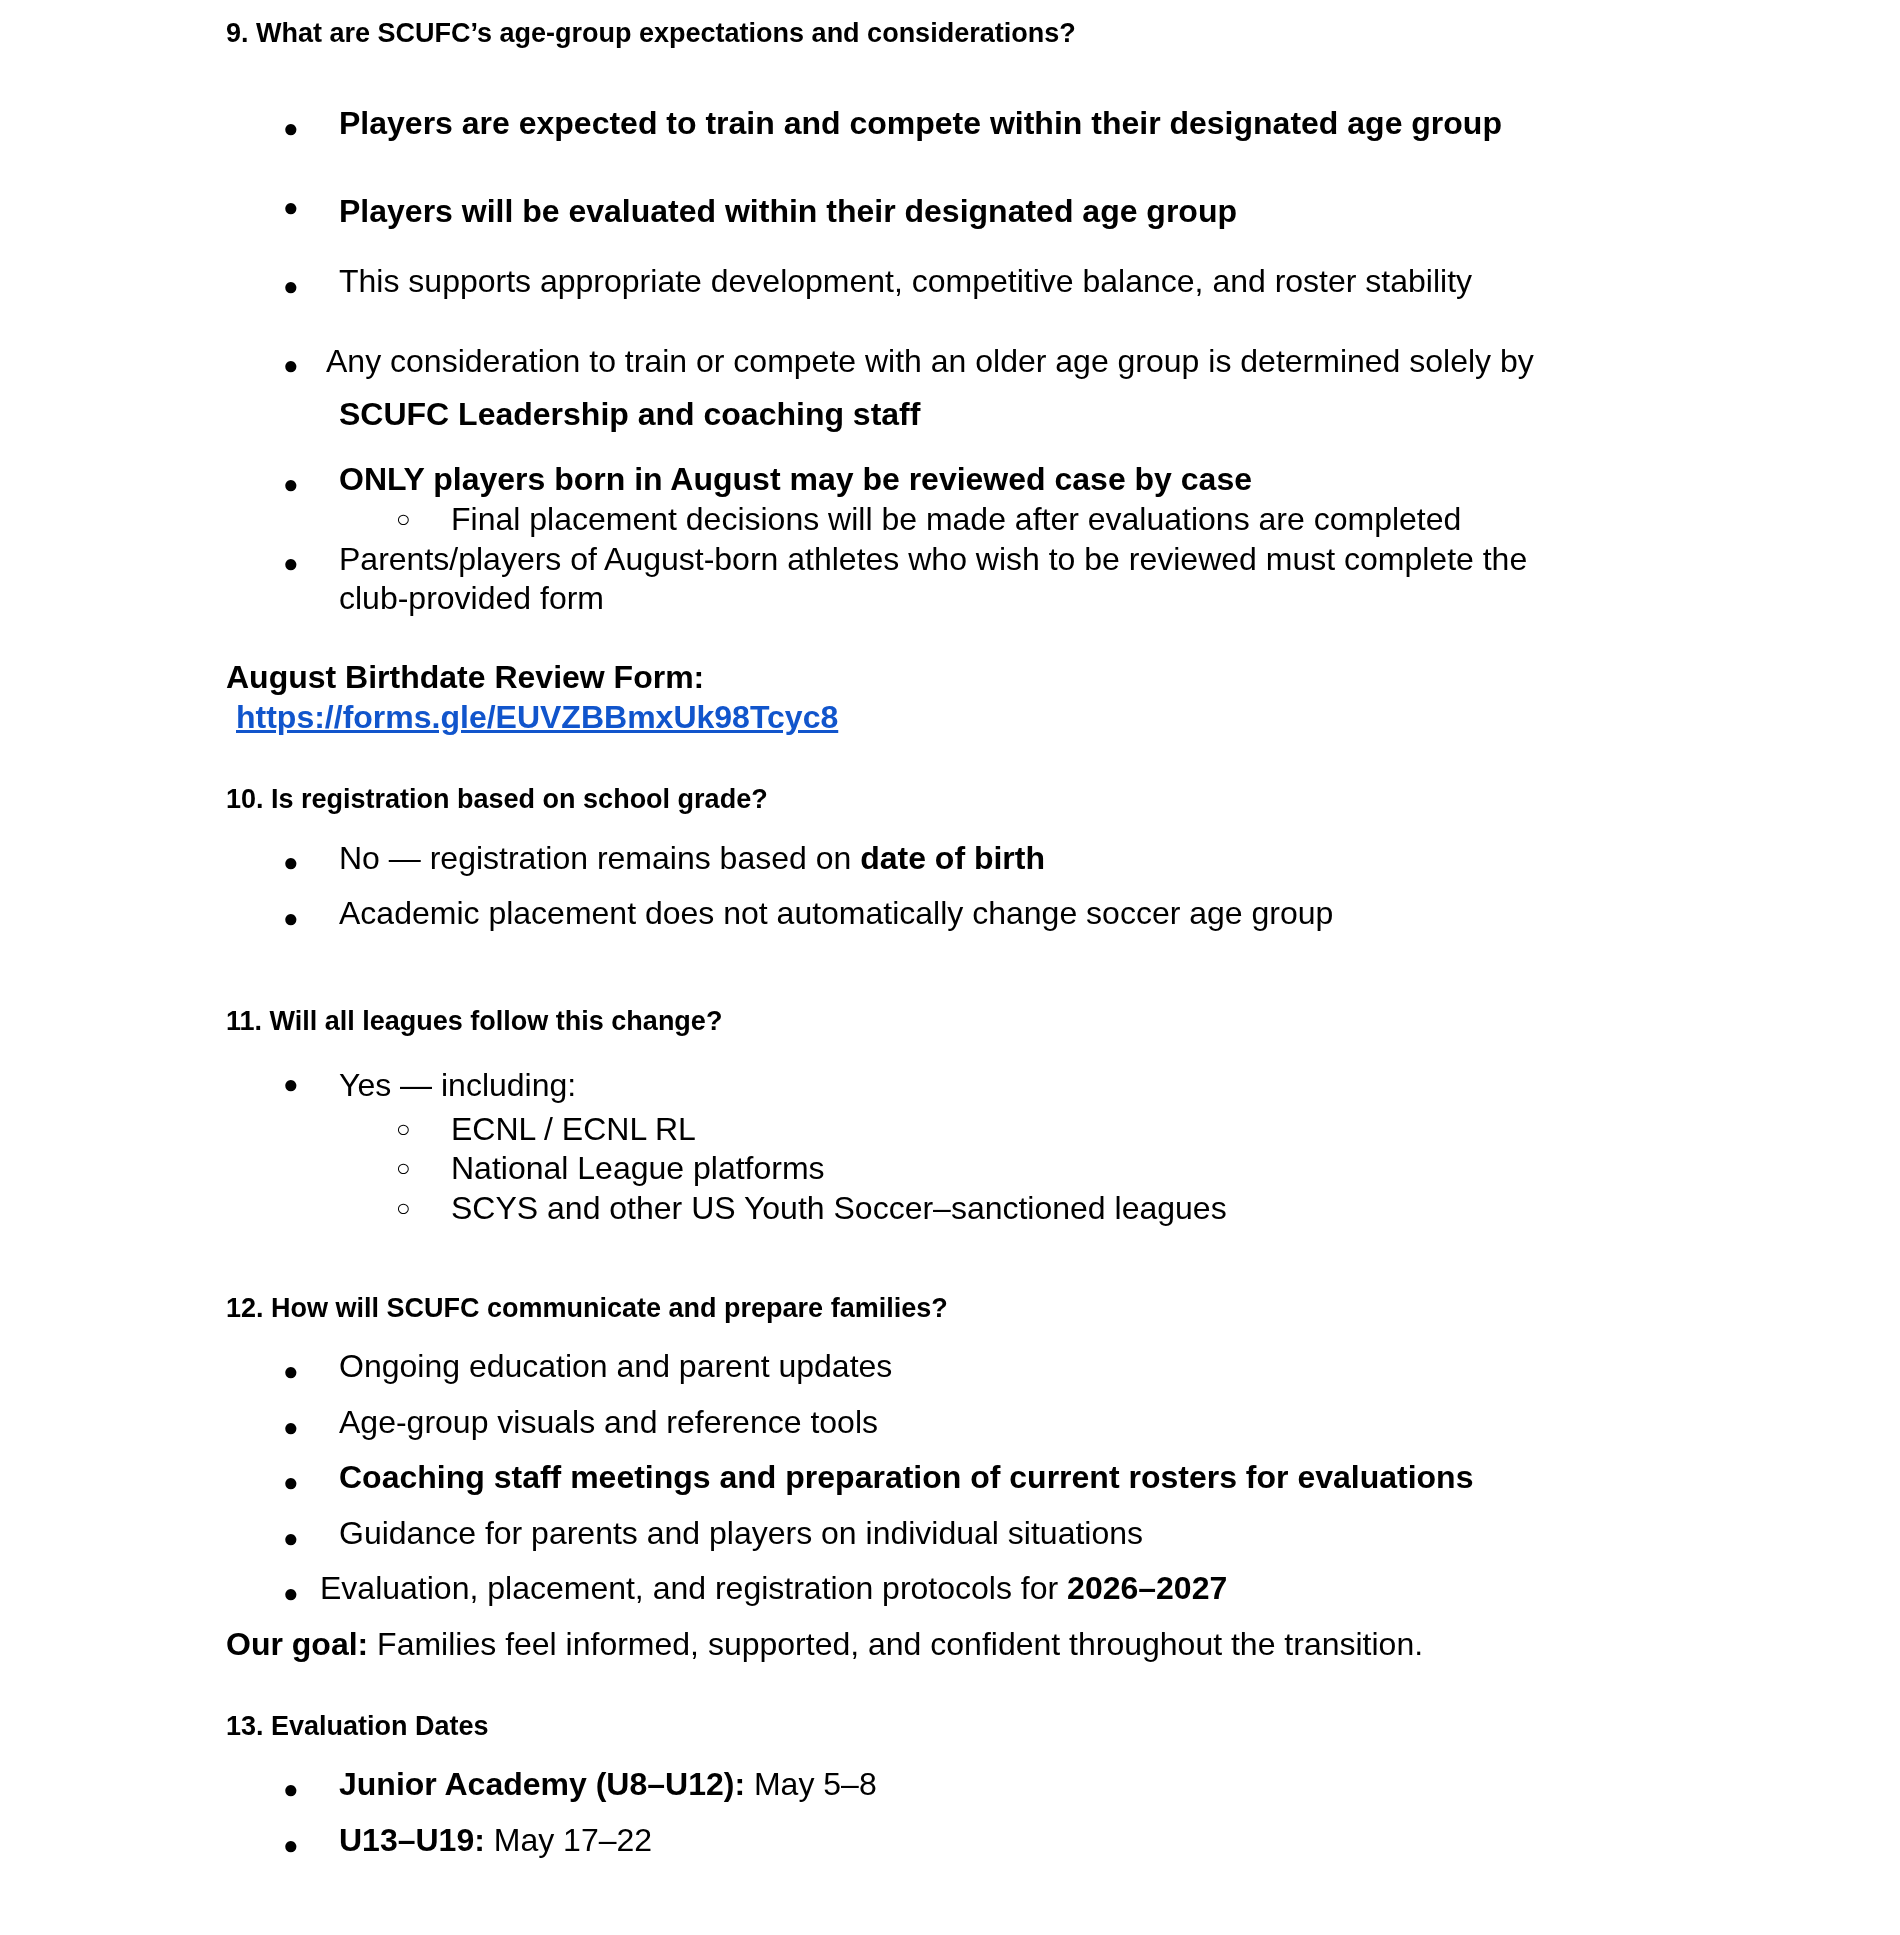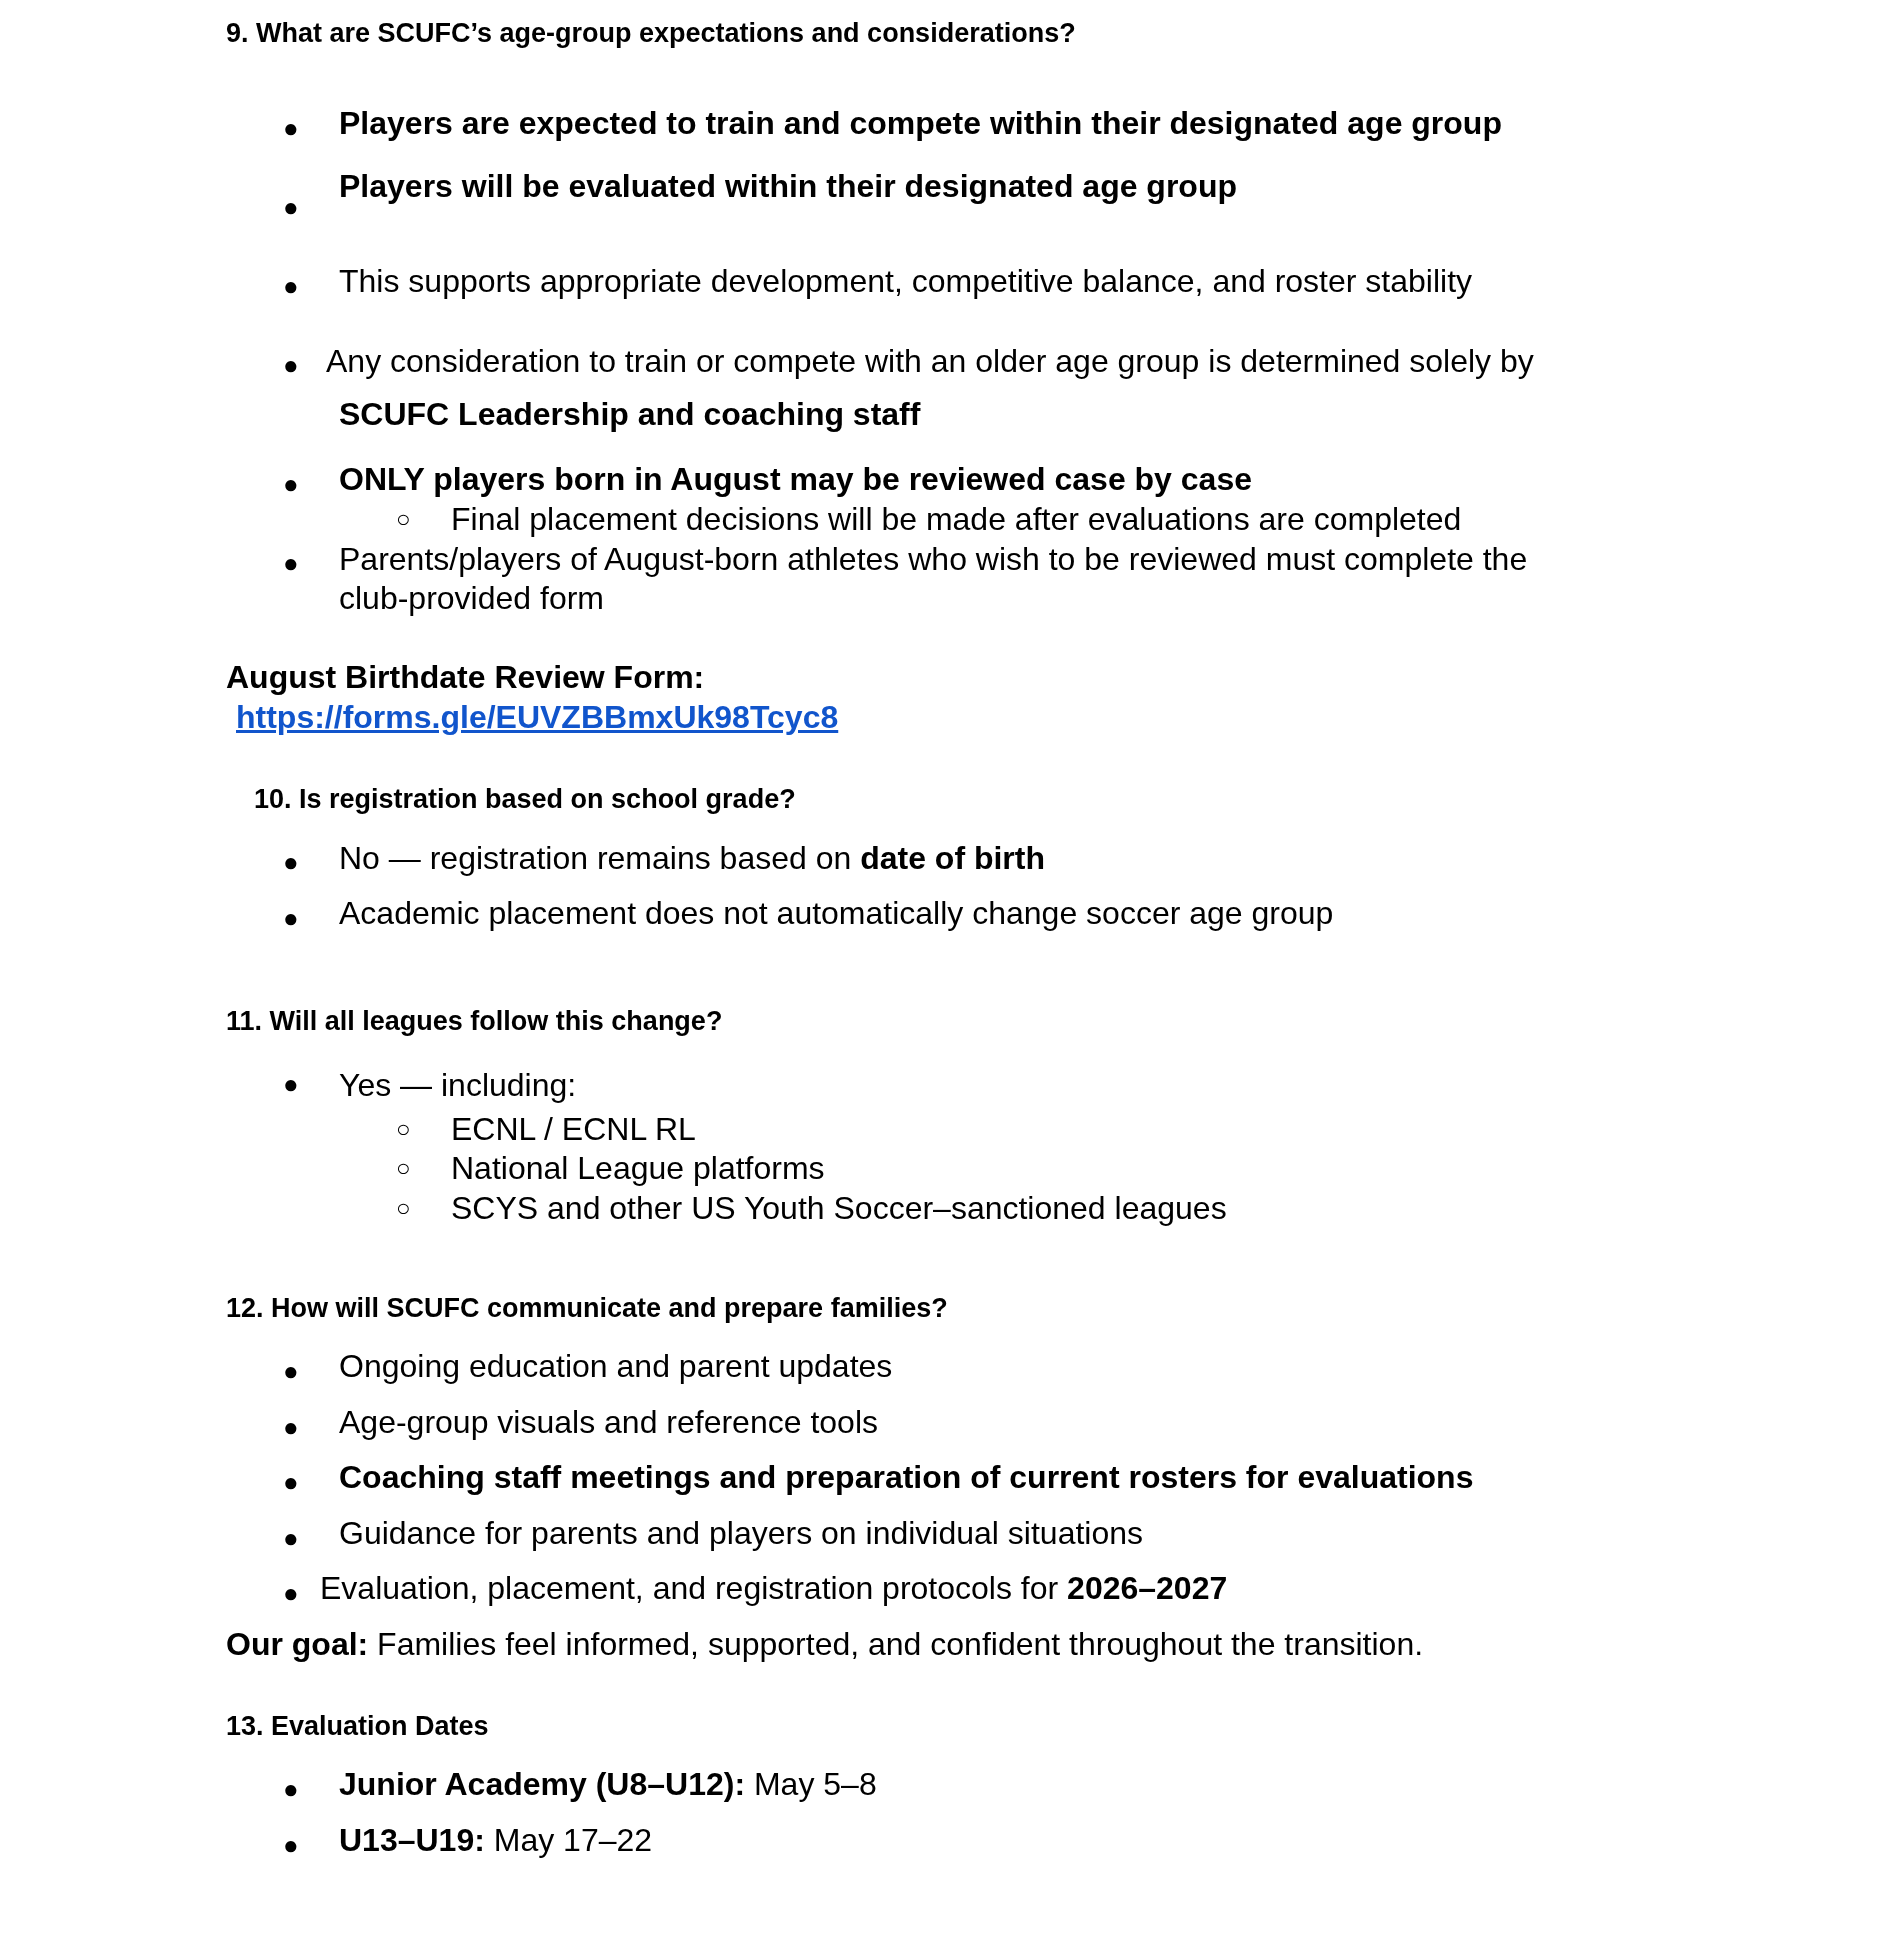--- a/index.html
+++ b/index.html
@@ -15,21 +15,21 @@
 </style>
 </head>
 <body>
 
 <div class="abs h" style="left:226px;top:18px;">9. What are SCUFC’s age-group expectations and considerations?</div>
 
 <div class="bullet" style="left:283px;top:113px;">●</div>
 <div class="abs t b" style="left:339px;top:105px;">Players are expected to train and compete within their designated age group</div>
 
 <div class="bullet" style="left:283px;top:192px;">●</div>
-<div class="abs t b" style="left:339px;top:168px;">Players will be evaluated within their designated age group</div>
+<div class="abs t b" style="left:339px;top:193px;">Players will be evaluated within their designated age group</div>
 
 <div class="bullet" style="left:283px;top:271px;">●</div>
 <div class="abs t" style="left:339px;top:263px;">This supports appropriate development, competitive balance, and roster stability</div>
 
 <div class="bullet" style="left:283px;top:350px;">●</div>
 <div class="abs t" style="left:326px;top:343px;">Any consideration to train or compete with an older age group is determined solely by</div>
 <div class="abs t" style="left:339px;top:396px;font-weight:bold;">SCUFC Leadership and coaching staff</div>
 
 <div class="bullet" style="left:283px;top:469px;">●</div>
 <div class="abs t b" style="left:339px;top:461px;">ONLY players born in August may be reviewed case by case</div>
@@ -37,21 +37,21 @@
 <div class="sub" style="left:396px;top:505px;">○</div>
 <div class="abs t" style="left:451px;top:501px;">Final placement decisions will be made after evaluations are completed</div>
 
 <div class="bullet" style="left:283px;top:548px;">●</div>
 <div class="abs t" style="left:339px;top:541px;">Parents/players of August-born athletes who wish to be reviewed must complete the</div>
 <div class="abs t" style="left:339px;top:580px;">club-provided form</div>
 
 <div class="abs t b" style="left:226px;top:659px;">August Birthdate Review Form:</div>
 <a class="abs t link" style="left:236px;top:699px;" href="#">https://forms.gle/EUVZBBmxUk98Tcyc8</a>
 
-<div class="abs h" style="left:226px;top:784px;margin-left:28px;">10. Is registration based on school grade?</div>
+<div class="abs h" style="left:226px;top:784px;">10. Is registration based on school grade?</div>
 <div class="bullet" style="left:283px;top:847px;">●</div>
 <div class="abs t" style="left:339px;top:840px;">
   <span>No — registration remains based on </span><span class="b">date of birth</span>
 </div>
 <div class="bullet" style="left:283px;top:903px;">●</div>
 <div class="abs t" style="left:339px;top:895px;">Academic placement does not automatically change soccer age group</div>
 
 <div class="abs h" style="left:226px;top:1006px;">11. Will all leagues follow this change?</div>
 <div class="bullet" style="left:283px;top:1069px;">●</div>
 <div class="abs t" style="left:339px;top:1061px;margin-top:6px;">Yes — including:</div>

